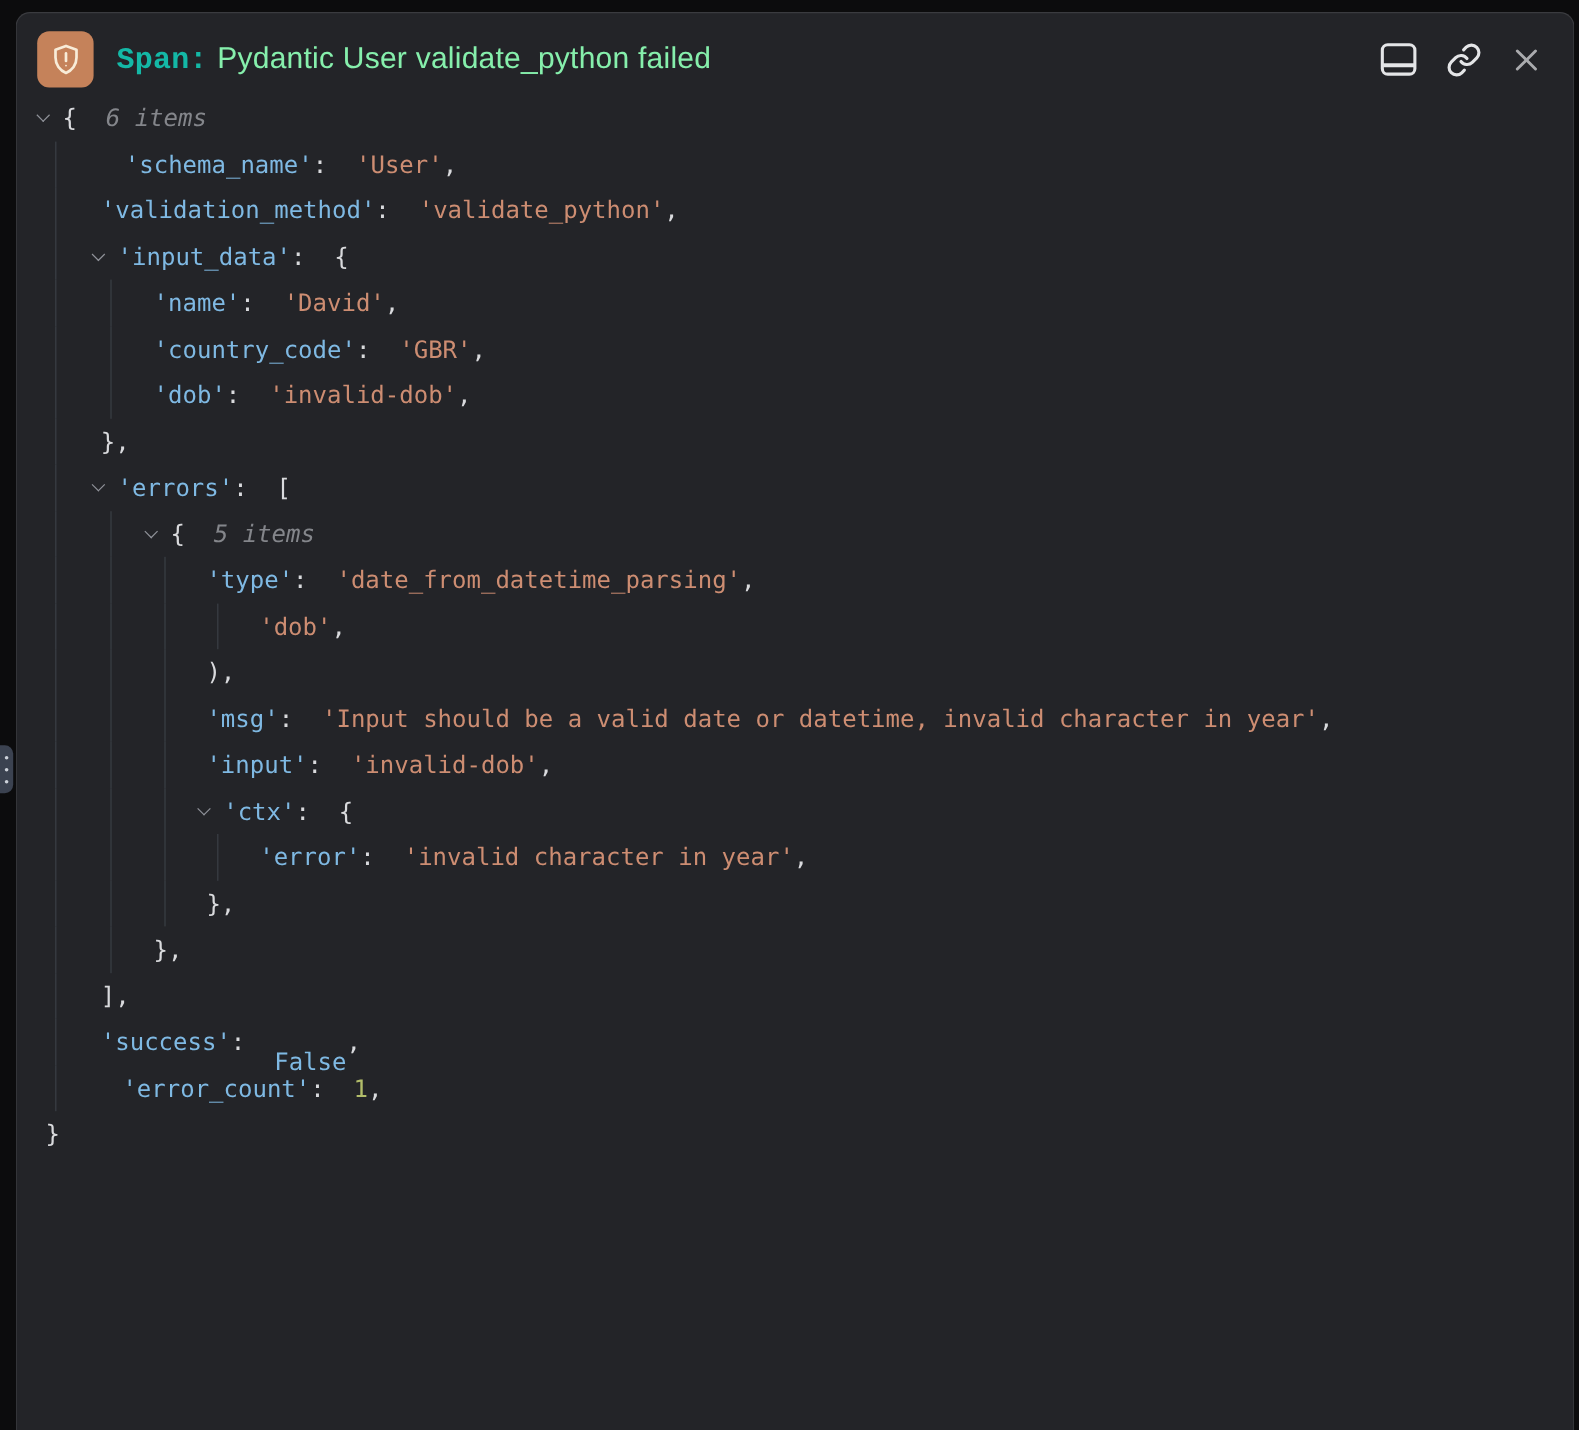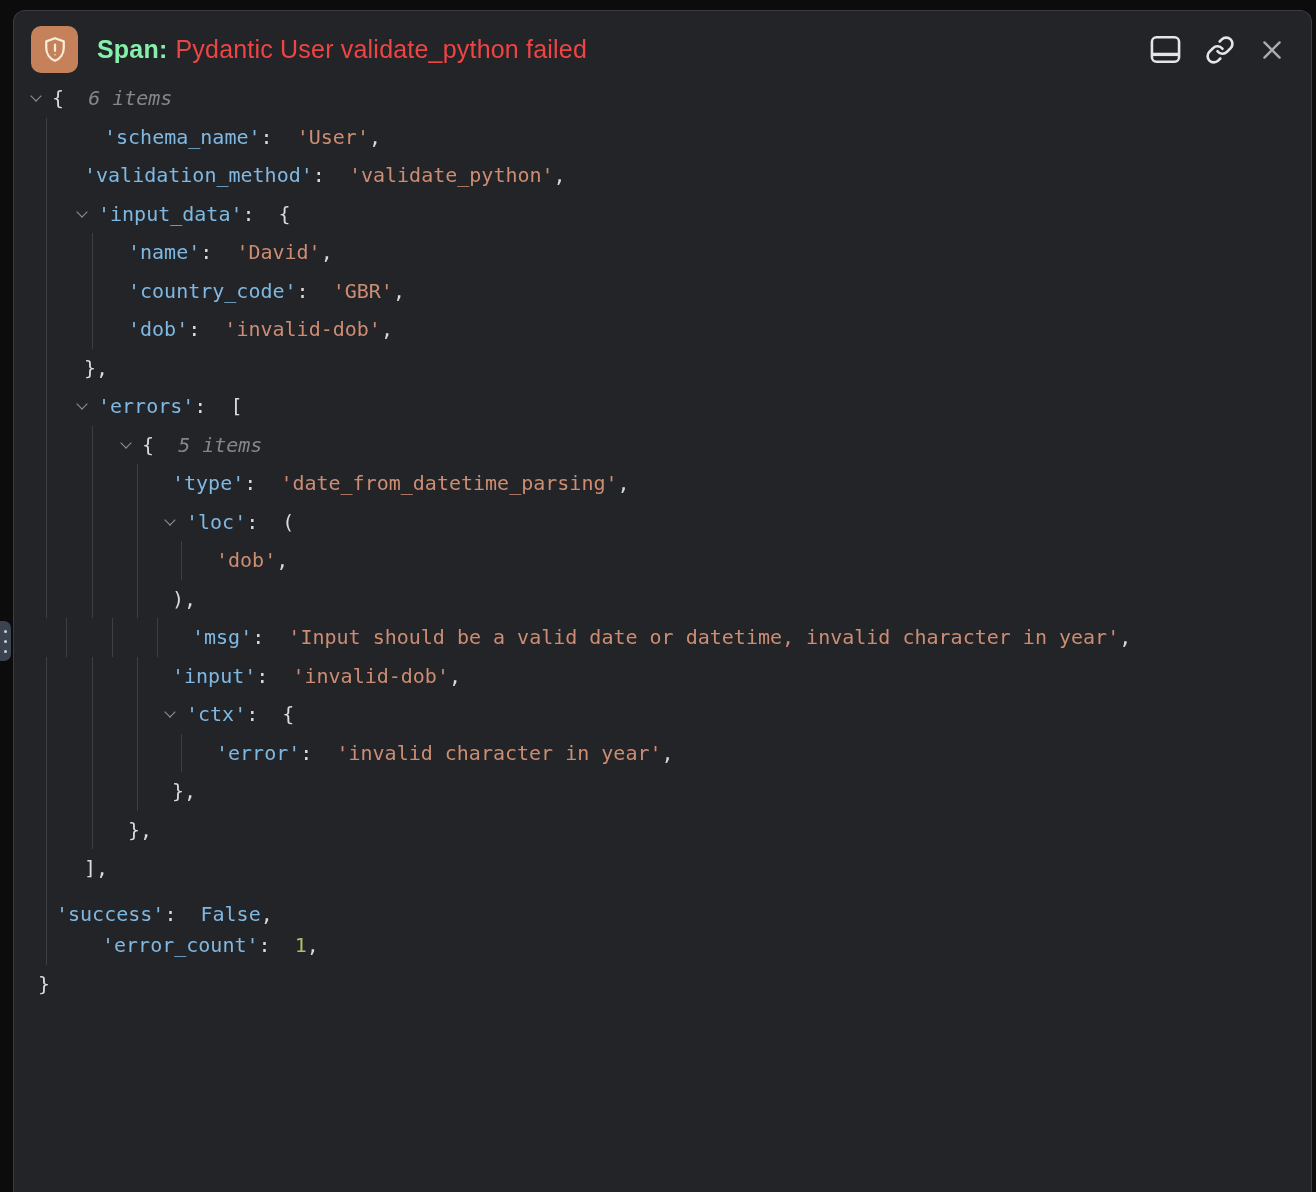--- a/index.html
+++ b/index.html
@@ -8,22 +8,22 @@
 
   .panel { position:absolute; left:13px; top:10px; width:1299px; height:1190px;
            background:#232428; border:1px solid #3a3b3f; border-bottom:none;
            border-radius:12px 12px 0 0; }
 
   
   .hdr { display:flex; align-items:center; padding:15px 26px 0 17px; }
   .status-icon { width:47px; height:47px; border-radius:10px; background:#c5825a;
                  display:flex; align-items:center; justify-content:center; flex:none; }
   .hdr-title { margin-left:19px; font-size:25px; letter-spacing:.2px; white-space:nowrap; }
-  .hdr-title .pfx { font-weight:700; color:#86efac; }
-  .hdr-title .rest { font-weight:400; color:#ef4444; margin-left:8px; }
+  .hdr-title .pfx { font-weight:700; color:#14b8a6;font-family:Liberation Mono, monospace; }
+  .hdr-title .rest { font-weight:400; color:#86efac; margin-left:8px; }
   .hdr-actions { margin-left:auto; display:flex; align-items:center; gap:24px; }
   .icon-btn { background:none; border:none; padding:0; cursor:pointer; display:flex;
               align-items:center; justify-content:center; }
 
   
   .tab-bar { margin:23px 30px 0 17px; background:#292a2e; border-bottom:2px solid #47484c;
              display:flex; }
   .tab { position:relative; height:50px; display:flex; align-items:center;
          padding:0 15px; font-size:22px; color:#c9cacd; cursor:pointer; }
   .tab.active { color:#e9eaec; }
@@ -99,31 +99,30 @@
       <div class="trow" style="padding-left: 90px;"><span class="guide" style="left: 32px;"></span><span class="seg-k">'schema_name'</span><span class="seg-p">:  </span><span class="seg-s">'User'</span><span class="seg-p">,</span></div>
       <div class="trow" style="padding-left: 70px;"><span class="guide" style="left: 32px;"></span><span class="seg-k">'validation_method'</span><span class="seg-p">:  </span><span class="seg-s">'validate_python'</span><span class="seg-p">,</span></div>
       <div class="trow" style="padding-left: 70px;"><span class="guide" style="left: 32px;"></span><span class="chev"></span><span class="seg-k">'input_data'</span><span class="seg-p">:  {</span></div>
       <div class="trow" style="padding-left: 114px;"><span class="guide" style="left: 32px;"></span><span class="guide" style="left: 78px;"></span><span class="seg-k">'name'</span><span class="seg-p">:  </span><span class="seg-s">'David'</span><span class="seg-p">,</span></div>
       <div class="trow" style="padding-left: 114px;"><span class="guide" style="left: 32px;"></span><span class="guide" style="left: 78px;"></span><span class="seg-k">'country_code'</span><span class="seg-p">:  </span><span class="seg-s">'GBR'</span><span class="seg-p">,</span></div>
       <div class="trow" style="padding-left: 114px;"><span class="guide" style="left: 32px;"></span><span class="guide" style="left: 78px;"></span><span class="seg-k">'dob'</span><span class="seg-p">:  </span><span class="seg-s">'invalid-dob'</span><span class="seg-p">,</span></div>
       <div class="trow" style="padding-left: 70px;"><span class="guide" style="left: 32px;"></span><span class="seg-p">},</span></div>
       <div class="trow" style="padding-left: 70px;"><span class="guide" style="left: 32px;"></span><span class="chev"></span><span class="seg-k">'errors'</span><span class="seg-p">:  [</span></div>
       <div class="trow" style="padding-left: 114px;"><span class="guide" style="left: 32px;"></span><span class="guide" style="left: 78px;"></span><span class="chev"></span><span class="seg-p">{  </span><span class="seg-m">5 items</span></div>
       <div class="trow" style="padding-left: 158px;"><span class="guide" style="left: 32px;"></span><span class="guide" style="left: 78px;"></span><span class="guide" style="left: 123px;"></span><span class="seg-k">'type'</span><span class="seg-p">:  </span><span class="seg-s">'date_from_datetime_parsing'</span><span class="seg-p">,</span></div>
-      <div class="trow" style="padding-left: 158px;"><span class="guide" style="left: 32px;"></span><span class="guide" style="left: 78px;"></span><span class="guide" style="left: 123px;"></span><span class="chev"></span><span class="seg-k">'loc'</span><span class="seg-p">:  (</span></div>
       <div class="trow" style="padding-left: 202px;"><span class="guide" style="left: 32px;"></span><span class="guide" style="left: 78px;"></span><span class="guide" style="left: 123px;"></span><span class="guide" style="left: 167px;"></span><span class="seg-s">'dob'</span><span class="seg-p">,</span></div>
       <div class="trow" style="padding-left: 158px;"><span class="guide" style="left: 32px;"></span><span class="guide" style="left: 78px;"></span><span class="guide" style="left: 123px;"></span><span class="seg-p">),</span></div>
-      <div class="trow" style="padding-left: 158px; margin-left: 20px;"><span class="guide" style="left: 32px;"></span><span class="guide" style="left: 78px;"></span><span class="guide" style="left: 123px;"></span><span class="seg-k">'msg'</span><span class="seg-p">:  </span><span class="seg-s">'Input should be a valid date or datetime, invalid character in year'</span><span class="seg-p">,</span></div>
+      <div class="trow" style="padding-left: 158px;"><span class="guide" style="left: 32px;"></span><span class="guide" style="left: 78px;"></span><span class="guide" style="left: 123px;"></span><span class="seg-k">'msg'</span><span class="seg-p">:  </span><span class="seg-s">'Input should be a valid date or datetime, invalid character in year'</span><span class="seg-p">,</span></div>
       <div class="trow" style="padding-left: 158px;"><span class="guide" style="left: 32px;"></span><span class="guide" style="left: 78px;"></span><span class="guide" style="left: 123px;"></span><span class="seg-k">'input'</span><span class="seg-p">:  </span><span class="seg-s">'invalid-dob'</span><span class="seg-p">,</span></div>
       <div class="trow" style="padding-left: 158px;"><span class="guide" style="left: 32px;"></span><span class="guide" style="left: 78px;"></span><span class="guide" style="left: 123px;"></span><span class="chev"></span><span class="seg-k">'ctx'</span><span class="seg-p">:  {</span></div>
       <div class="trow" style="padding-left: 202px;"><span class="guide" style="left: 32px;"></span><span class="guide" style="left: 78px;"></span><span class="guide" style="left: 123px;"></span><span class="guide" style="left: 167px;"></span><span class="seg-k">'error'</span><span class="seg-p">:  </span><span class="seg-s">'invalid character in year'</span><span class="seg-p">,</span></div>
       <div class="trow" style="padding-left: 158px;"><span class="guide" style="left: 32px;"></span><span class="guide" style="left: 78px;"></span><span class="guide" style="left: 123px;"></span><span class="seg-p">},</span></div>
       <div class="trow" style="padding-left: 114px;"><span class="guide" style="left: 32px;"></span><span class="guide" style="left: 78px;"></span><span class="seg-p">},</span></div>
       <div class="trow" style="padding-left: 70px;"><span class="guide" style="left: 32px;"></span><span class="seg-p">],</span></div>
-      <div class="trow" style="padding-left: 42px; align-items: flex-end;"><span class="guide" style="left: 32px;"></span><span class="seg-k">'success'</span><span class="seg-p">:  </span><span class="seg-b">False</span><span class="seg-p">,</span></div>
+      <div class="trow" style="padding-left: 70px;"><span class="guide" style="left: 32px;"></span><span class="seg-k">'success'</span><span class="seg-p">:  </span><span class="seg-b">False</span><span class="seg-p">,</span></div>
       <div class="trow" style="padding-left: 88px;"><span class="guide" style="left: 32px;"></span><span class="seg-k">'error_count'</span><span class="seg-p">:  </span><span class="seg-n">1</span><span class="seg-p">,</span></div>
       <div class="trow" style="padding-left: 24px;"><span class="seg-p">}</span></div>
     </div>
 
 </div>
 
 <div class="drag-handle">
   <i></i>
   <i></i>
   <i></i>

